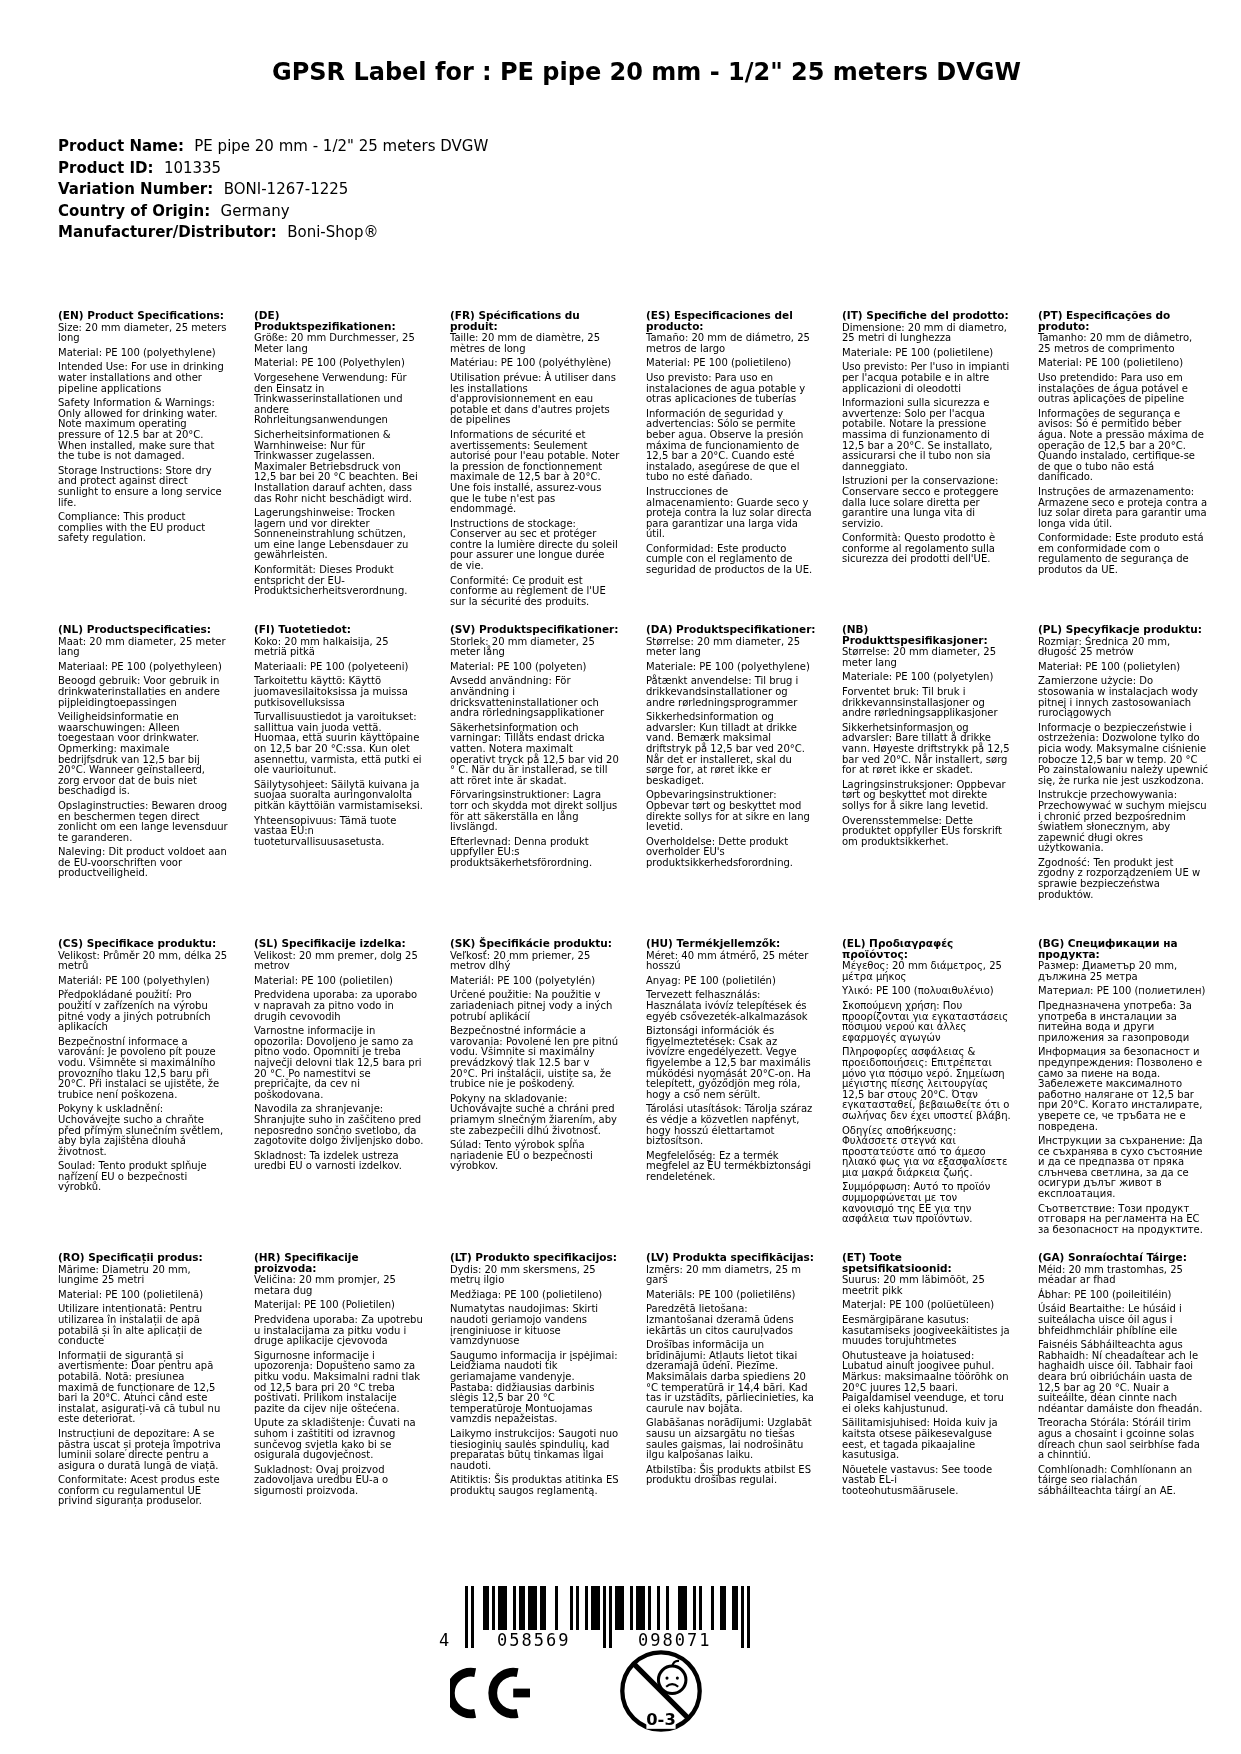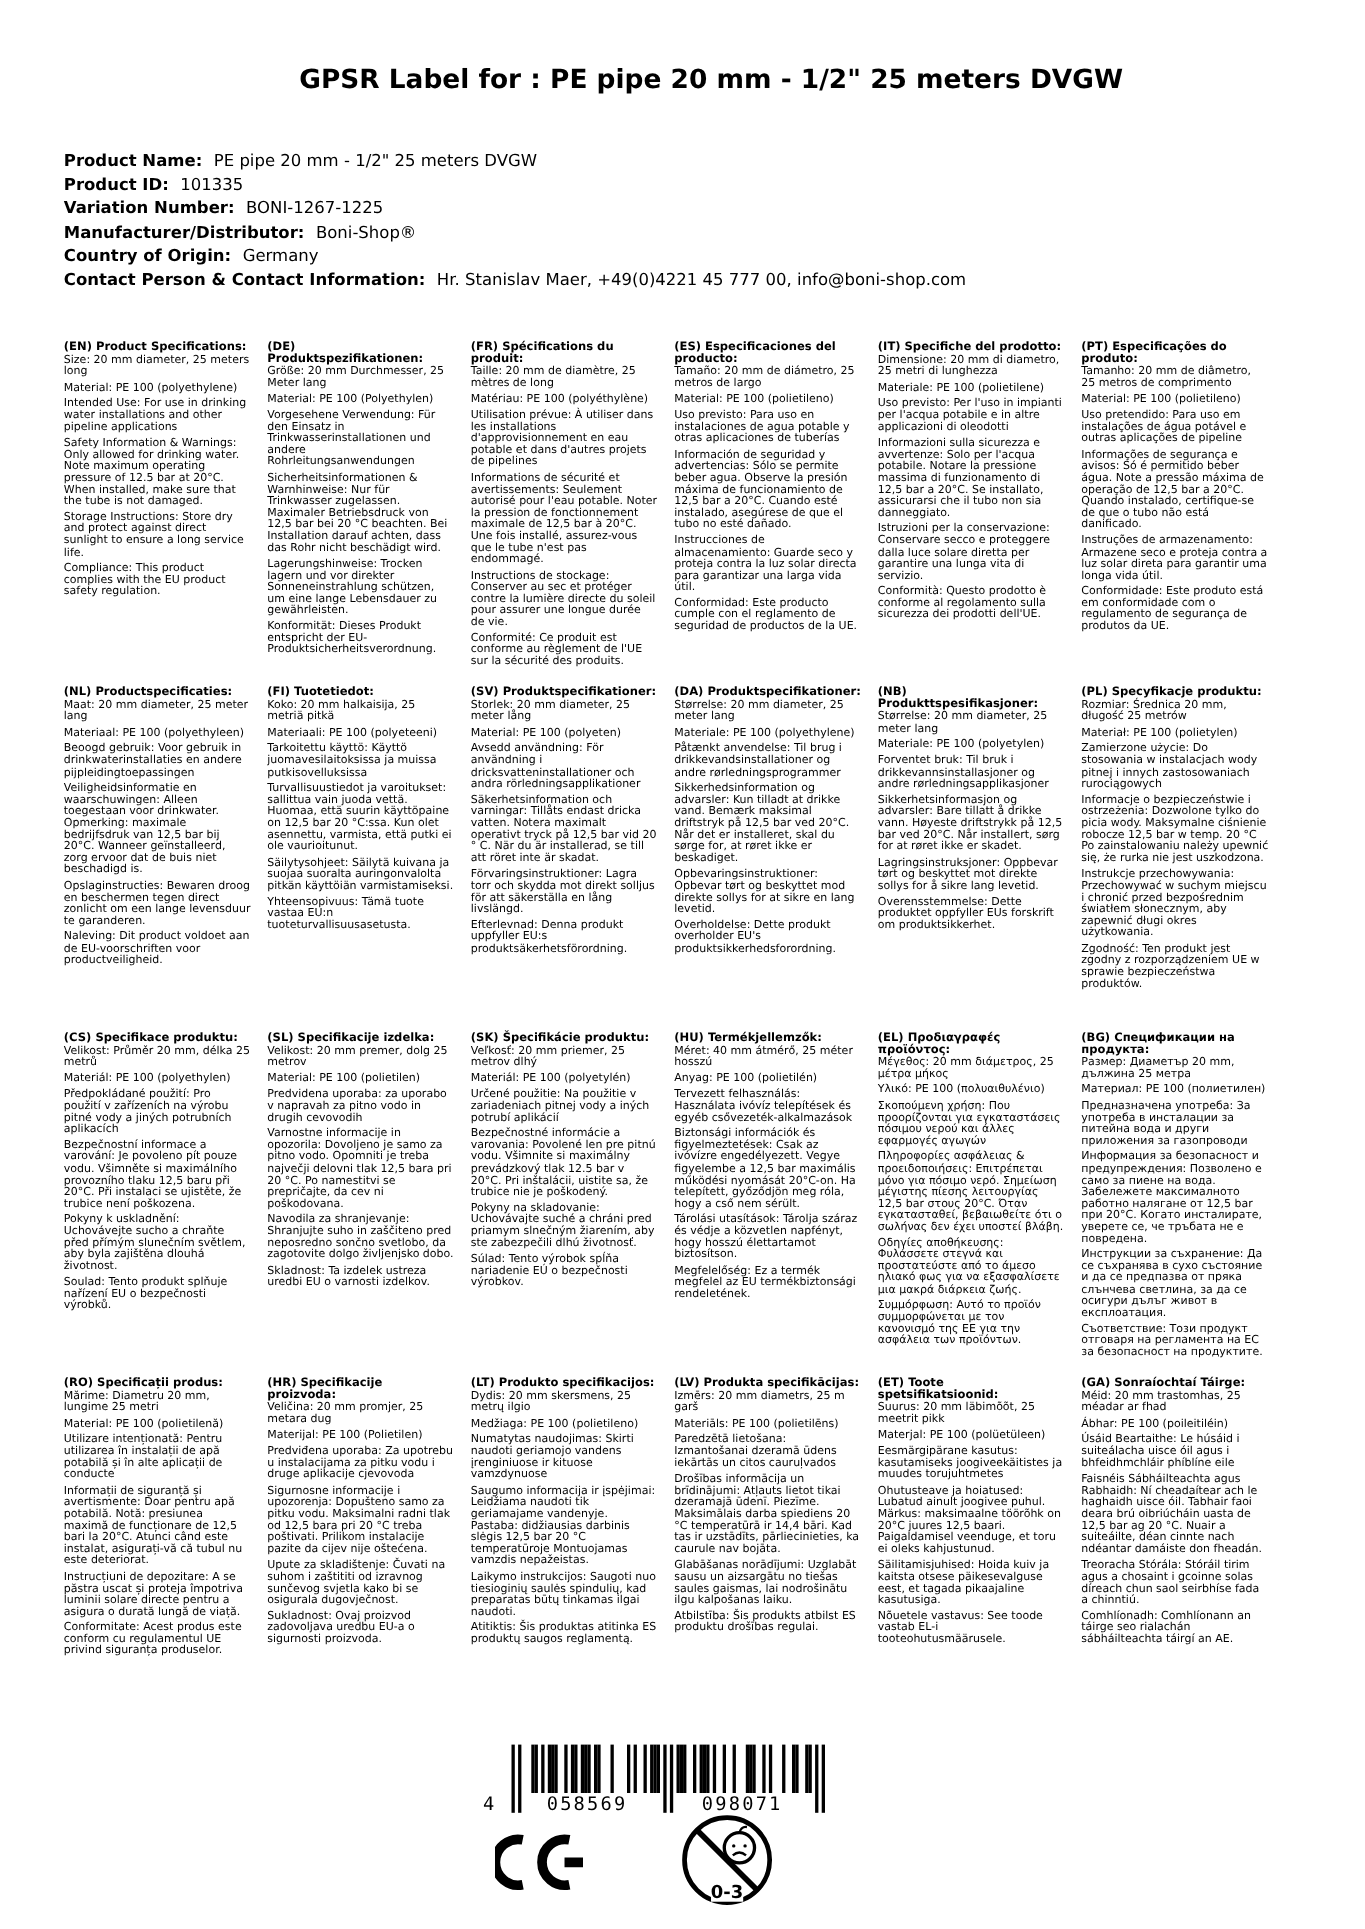--- a/index.html
+++ b/index.html
@@ -12,21 +12,21 @@
   .title {
     position:absolute; top:58px; left:0; width:100%;
     text-align:center; font-size:24px; font-weight:bold;margin-left:26px;
   }
   .product-info { position:absolute; left:58px; top:136px; font-size:15px; }
   .pi-row { line-height:21.5px; white-space:nowrap; }
   .pi-label { font-weight:bold; }
   .spec-grid {
     position:absolute; left:58px; top:310px;
     display:grid; grid-template-columns:repeat(6,170px);
-    column-gap:15px; grid-auto-rows:314px;
+    column-gap:26px; grid-auto-rows:314px;
   }
   .spec-block { width:170px; font-size:10px; line-height:10.6px; }
   .spec-heading { font-weight:bold; font-size:10.5px; margin-bottom:2px; }
   .spec-par { margin-bottom:4px; }
   .barcode-wrap { position:absolute; left:432px; top:1586px; width:330px; height:68px; }
   .barcode-bars { position:absolute; left:33px; top:0; display:flex; }
   .bc-module { width:3px; height:44px; }
   .bc-module.on { background:#000; }
   .bc-module.guard { height:62px; }
   .bc-num {
@@ -43,23 +43,22 @@
 <body>
 
 <div class="page">
 
   <h1 class="title">GPSR Label for : PE pipe 20 mm - 1/2" 25 meters DVGW</h1>
 
   <div class="product-info" id="product-info">
       <div class="pi-row"><span class="pi-label">Product Name:&nbsp; </span><span class="pi-value">PE pipe 20 mm - 1/2" 25 meters DVGW</span></div>
       <div class="pi-row"><span class="pi-label">Product ID:&nbsp; </span><span class="pi-value">101335</span></div>
       <div class="pi-row"><span class="pi-label">Variation Number:&nbsp; </span><span class="pi-value">BONI-1267-1225</span></div>
+      <div class="pi-row"><span class="pi-label">Country of Origin:&nbsp; </span><span class="pi-value">Germany</span></div>
       <div class="pi-row"><span class="pi-label">Manufacturer/Distributor:&nbsp; </span><span class="pi-value">Boni-Shop®</span></div>
-      <div class="pi-row"><span class="pi-label">Country of Origin:&nbsp; </span><span class="pi-value">Germany</span></div>
-      <div class="pi-row"><span class="pi-label">Contact Person &amp; Contact Information:&nbsp; </span><span class="pi-value">Hr. Stanislav Maer, +49(0)4221 45 777 00, info@boni-shop.com</span></div>
     </div>
 
   <div class="spec-grid" id="spec-grid">
       <div class="spec-block">
         <div class="spec-heading">(EN) Product Specifications:</div>
         <p class="spec-par">Size: 20 mm diameter, 25 meters long</p>
         <p class="spec-par">Material: PE 100 (polyethylene)</p>
         <p class="spec-par">Intended Use: For use in drinking water installations and other pipeline applications</p>
         <p class="spec-par">Safety Information &amp; Warnings: Only allowed for drinking water. Note maximum operating pressure of 12.5 bar at 20°C. When installed, make sure that the tube is not damaged.</p>
         <p class="spec-par">Storage Instructions: Store dry and protect against direct sunlight to ensure a long service life.</p>

